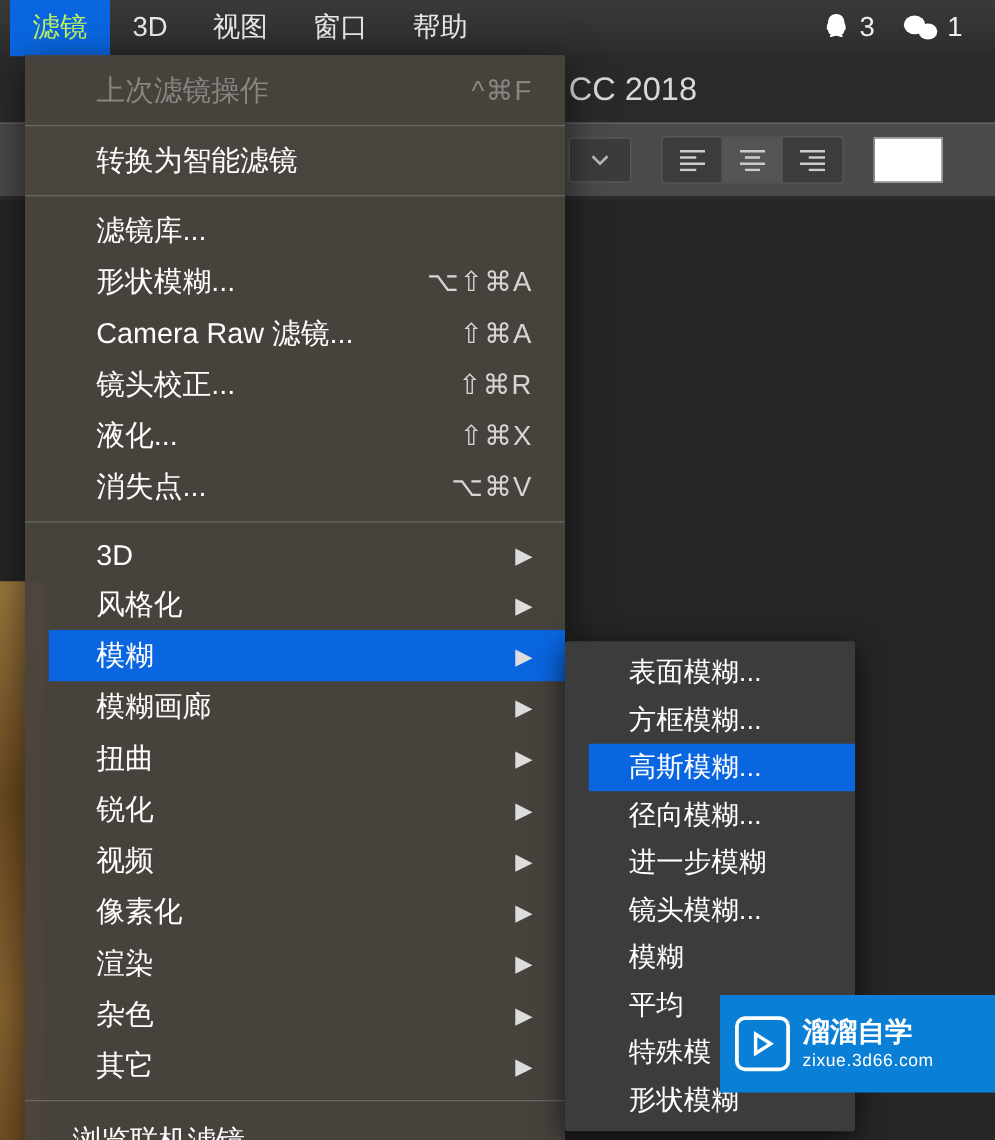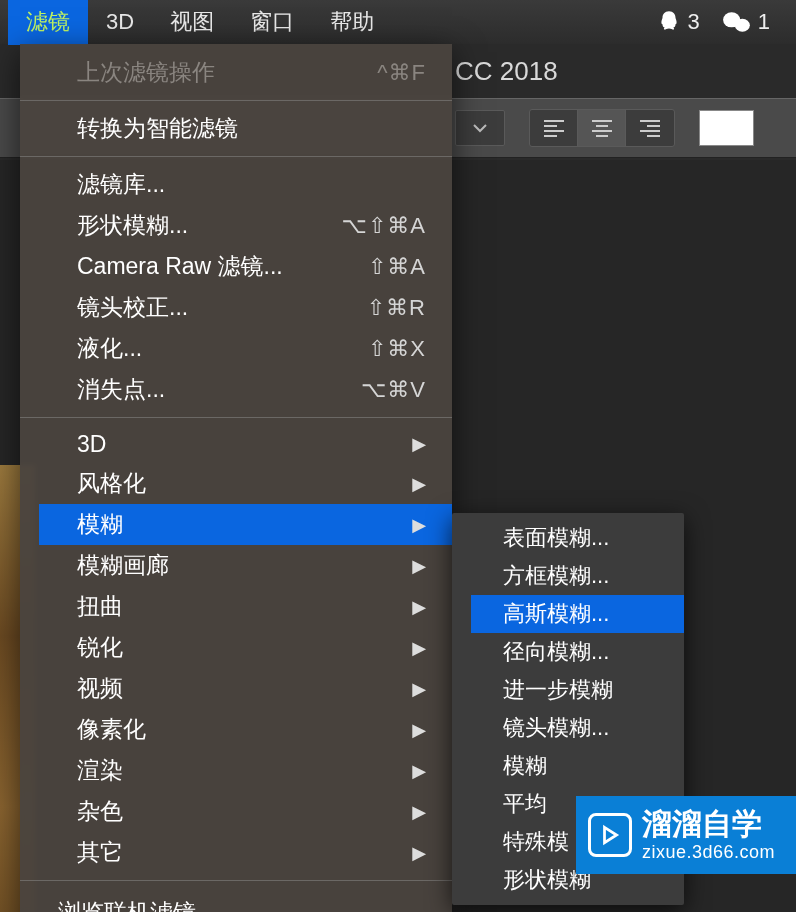--- a/index.html
+++ b/index.html
@@ -206,22 +206,22 @@
       display: flex;
       align-items: center;
       justify-content: center;
     }
     .watermark .wm-text {
       color: #fff;
       display: flex;
       flex-direction: column;
       line-height: 1.2;
     }
-    .watermark .wm-title { font-size: 30px; font-weight: bold; }
-    .watermark .wm-url { font-size: 18px; letter-spacing: 0.5px; }
+    .watermark .wm-title { font-size: 22px; font-weight: bold; }
+    .watermark .wm-url { font-size: 14px; letter-spacing: 0.5px; }
     .browse-row {
       padding: 9px 38px 4px;
       color: #fff;
       font-size: 23px;
     }
   </style>
 </head>
 <body>
 
 <div class="menubar">

